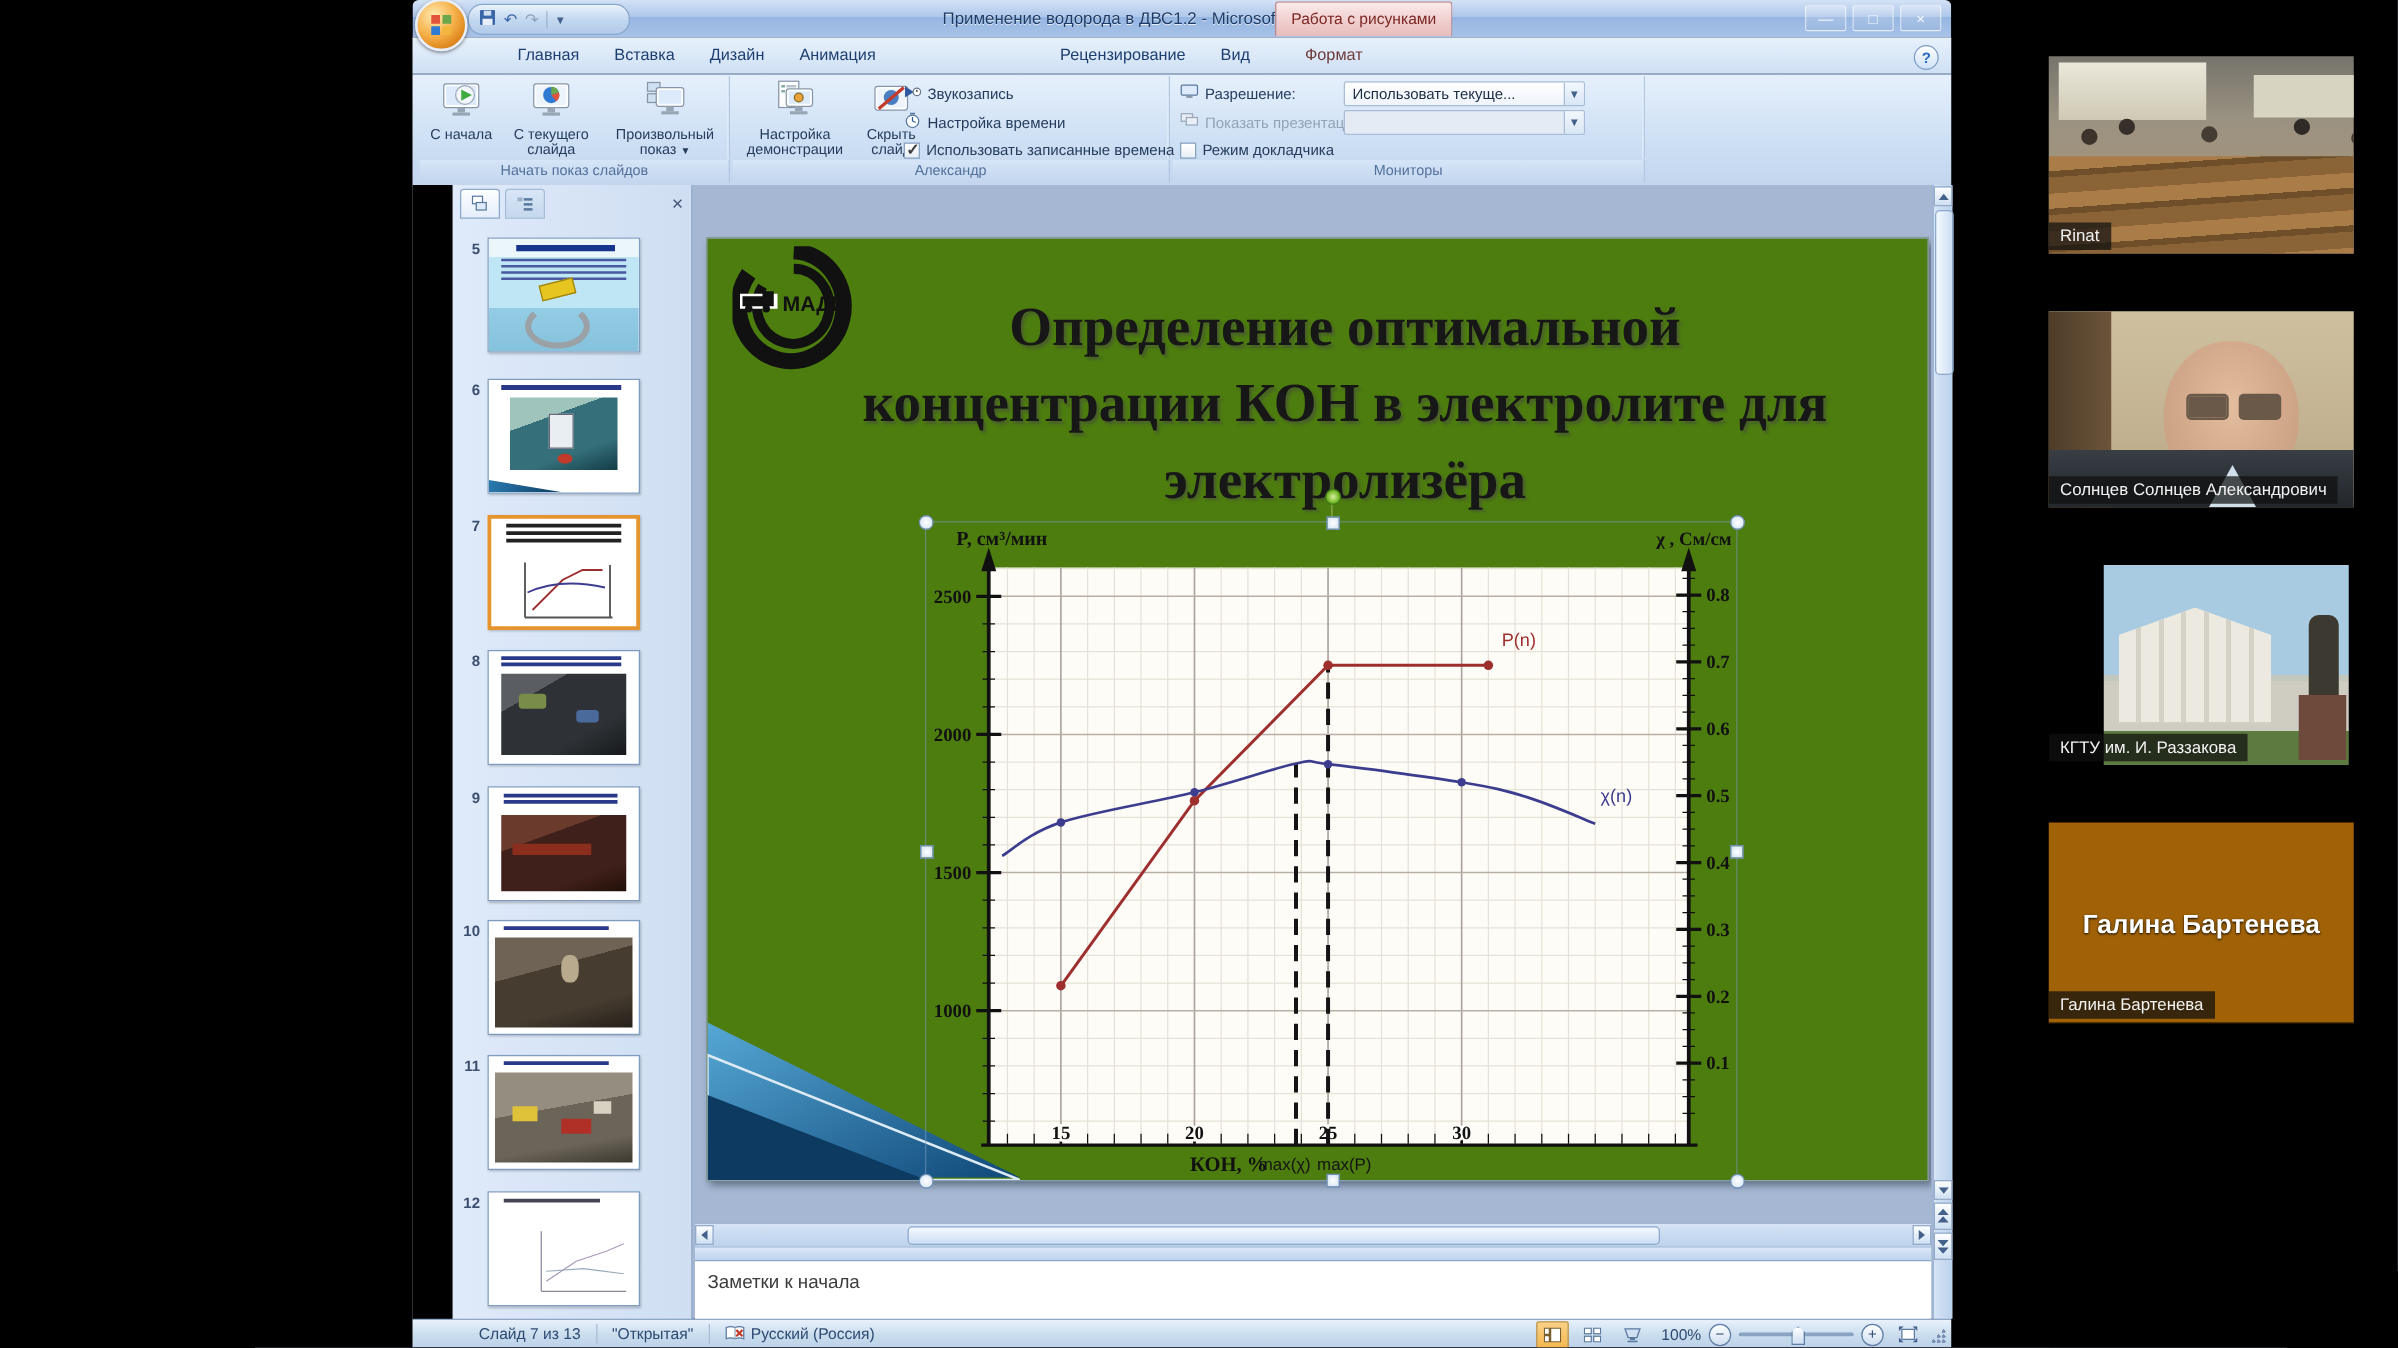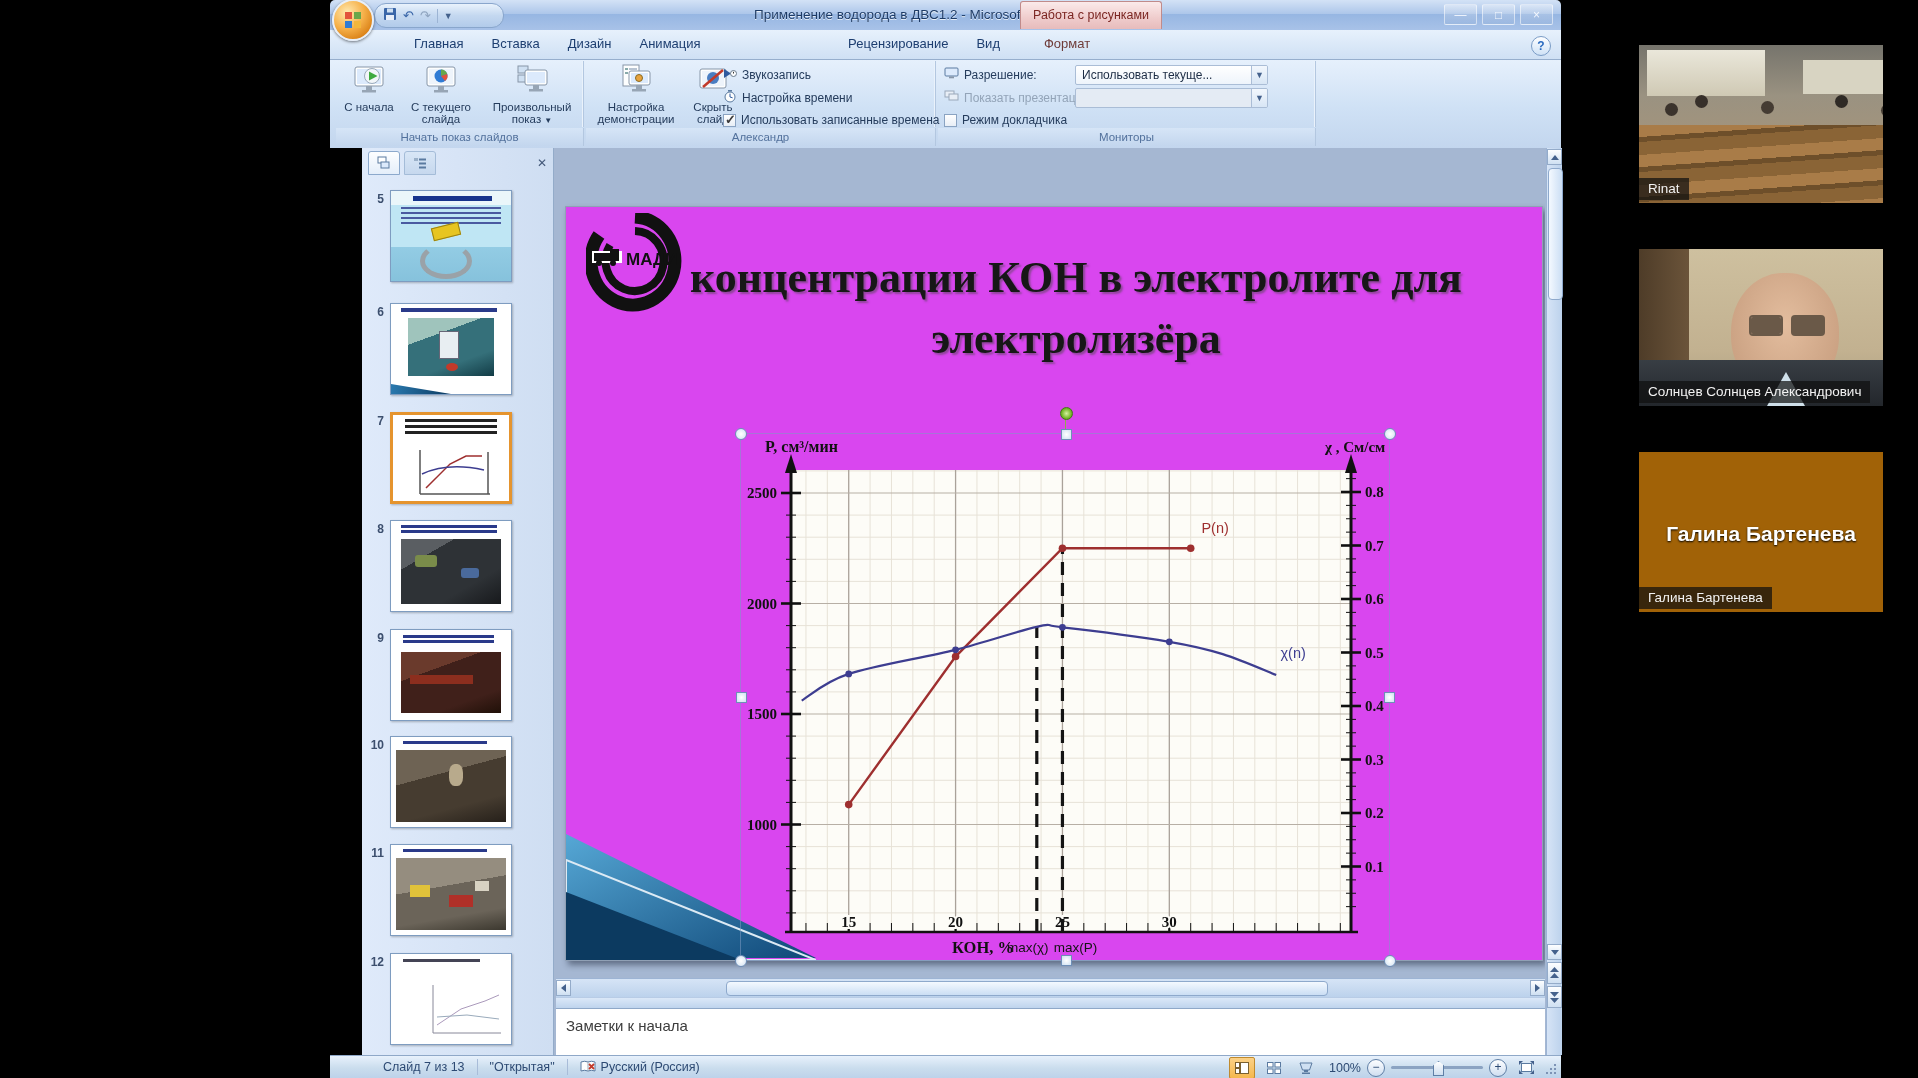--- a/index.html
+++ b/index.html
@@ -72,22 +72,22 @@
     display:flex;align-items:center;justify-content:center;}
   .ptab.inactive{background:linear-gradient(#d8e6f6,#c6d8ee);border-color:#a4bcd8;}
   .pclose{margin-left:auto;font-size:12px;color:#44597a;}
   .trow{position:absolute;left:0;width:100%;}
   .tnum{position:absolute;left:4px;top:2px;width:18px;text-align:right;font-size:12px;font-weight:bold;color:#3c4f6e;}
   .tbox{position:absolute;left:28px;top:0;width:122px;height:92px;background:#fff;border:1px solid #7e9cc0;
     box-shadow:1px 1px 2px rgba(0,0,0,.25);overflow:hidden;box-sizing:border-box;}
   .tbox.sel{border:3px solid #e5942e;}
 
   .editor{position:absolute;left:226px;top:0;width:989px;height:849px;background:#a5b7d2;overflow:hidden;}
-  .slide{position:absolute;left:9px;top:42px;width:976px;height:753px;background:#d946ef;
-    border:1px solid #90a0b5;box-shadow:3px 4px 6px rgba(15,25,45,.45);margin-top:16px;}
+  .slide{position:absolute;left:9px;top:42px;width:976px;height:753px;background:#4d7c0f;
+    border:1px solid #90a0b5;box-shadow:3px 4px 6px rgba(15,25,45,.45);}
   .stitle{position:absolute;left:55px;width:910px;top:40px;text-align:center;
     font-family:"Liberation Serif",serif;font-weight:bold;font-size:44px;line-height:61px;color:#171717;
     text-shadow:2px 2px 2px rgba(70,70,70,.5);}
   .chartwrap{position:absolute;left:175px;top:227px;width:648px;height:526px;outline:1px solid rgba(125,155,195,.55);}
   .chartwrap svg{position:absolute;left:0;top:0;}
   .hdl{position:absolute;width:9px;height:9px;background:radial-gradient(#ffffff,#cfe0f2);border:1px solid #6f8fb8;z-index:6;}
   .hdl.c{width:10px;height:10px;border-radius:50%;}
   .hdl.rot{width:11px;height:11px;border-radius:50%;background:radial-gradient(#d6f0a0,#76b82a 60%,#4e8c14);border:1px solid #3f7a14;}
   .rotstem{position:absolute;left:324px;top:-17px;width:1px;height:17px;background:#8fae4e;z-index:5;}
 
@@ -446,20 +446,21 @@
             <path d="M49,4 A42,44 0 1 1 13,22" fill="none" stroke="#111" stroke-width="13"></path>
             <path d="M49,18 A29,30 0 1 1 24,32" fill="none" stroke="#111" stroke-width="8"></path>
             <rect x="6" y="38" width="30" height="12" fill="#fff"></rect>
             <rect x="8" y="40" width="18" height="8" fill="#111"></rect>
             <rect x="24" y="36" width="9" height="12" fill="#111"></rect>
             <circle cx="13" cy="50" r="3" fill="#111"></circle>
               <circle cx="27" cy="50" r="3" fill="#111"></circle>
             <text x="40" y="52" font-family="Liberation Sans,sans-serif" font-size="17" font-weight="bold" fill="#111">МАДИ</text>
           </svg>
           <div class="stitle">
+            <div>Определение оптимальной</div>
             <div>концентрации КОН в электролите для</div>
             <div>электролизёра</div>
           </div>
 
           <svg class="deco" width="250" height="160" viewBox="0 0 250 160">
             <defs>
               <linearGradient id="gA" x1="0" y1="0" x2="1" y2="1">
                 <stop offset="0" stop-color="#56a8d6"></stop>
                   <stop offset="1" stop-color="#0f4878"></stop>
               </linearGradient>
@@ -764,18 +765,25 @@
         <div class="vlabel">Rinat</div>
       </div>
       <div class="vtile vid-speaker" style="height: 157px;">
         <i class="vshelf"></i>
         <i class="vface"></i>
         <i class="vglasses"></i>
         <i class="vjacket"></i>
         <i class="vshirt"></i>
         <div class="vlabel">Солнцев Солнцев Александрович</div>
       </div>
+      <div class="vtile vid-building" style="height: 160px;">
+        <i class="vimg"></i>
+        <i class="vbld"></i>
+        <i class="vstatue"></i>
+        <i class="vped"></i>
+        <div class="vlabel">КГТУ им. И. Раззакова</div>
+      </div>
       <div class="vtile vid-none" style="height: 160px;">
         <div class="vcenter">Галина Бартенева</div>
         <div class="vlabel">Галина Бартенева</div>
       </div>
     </div>
 </div>
 
 </body></html>

